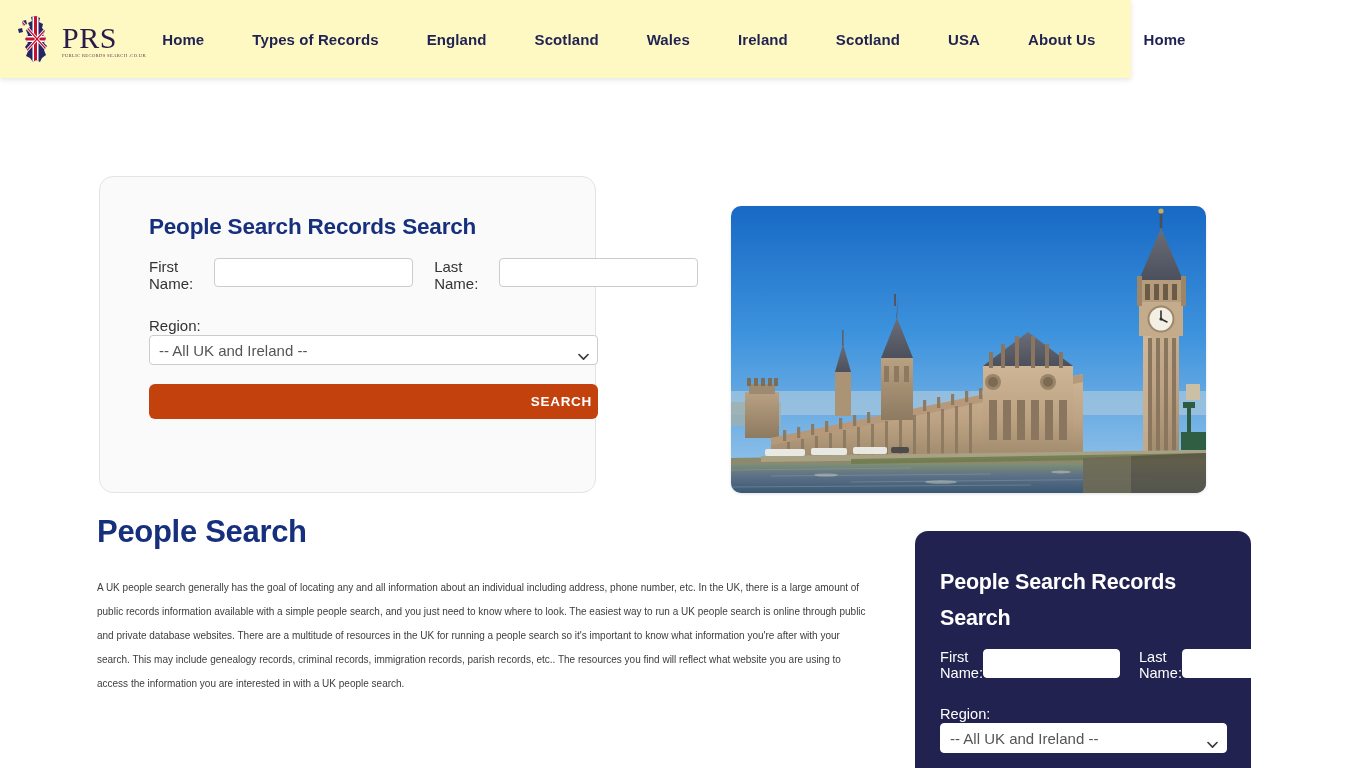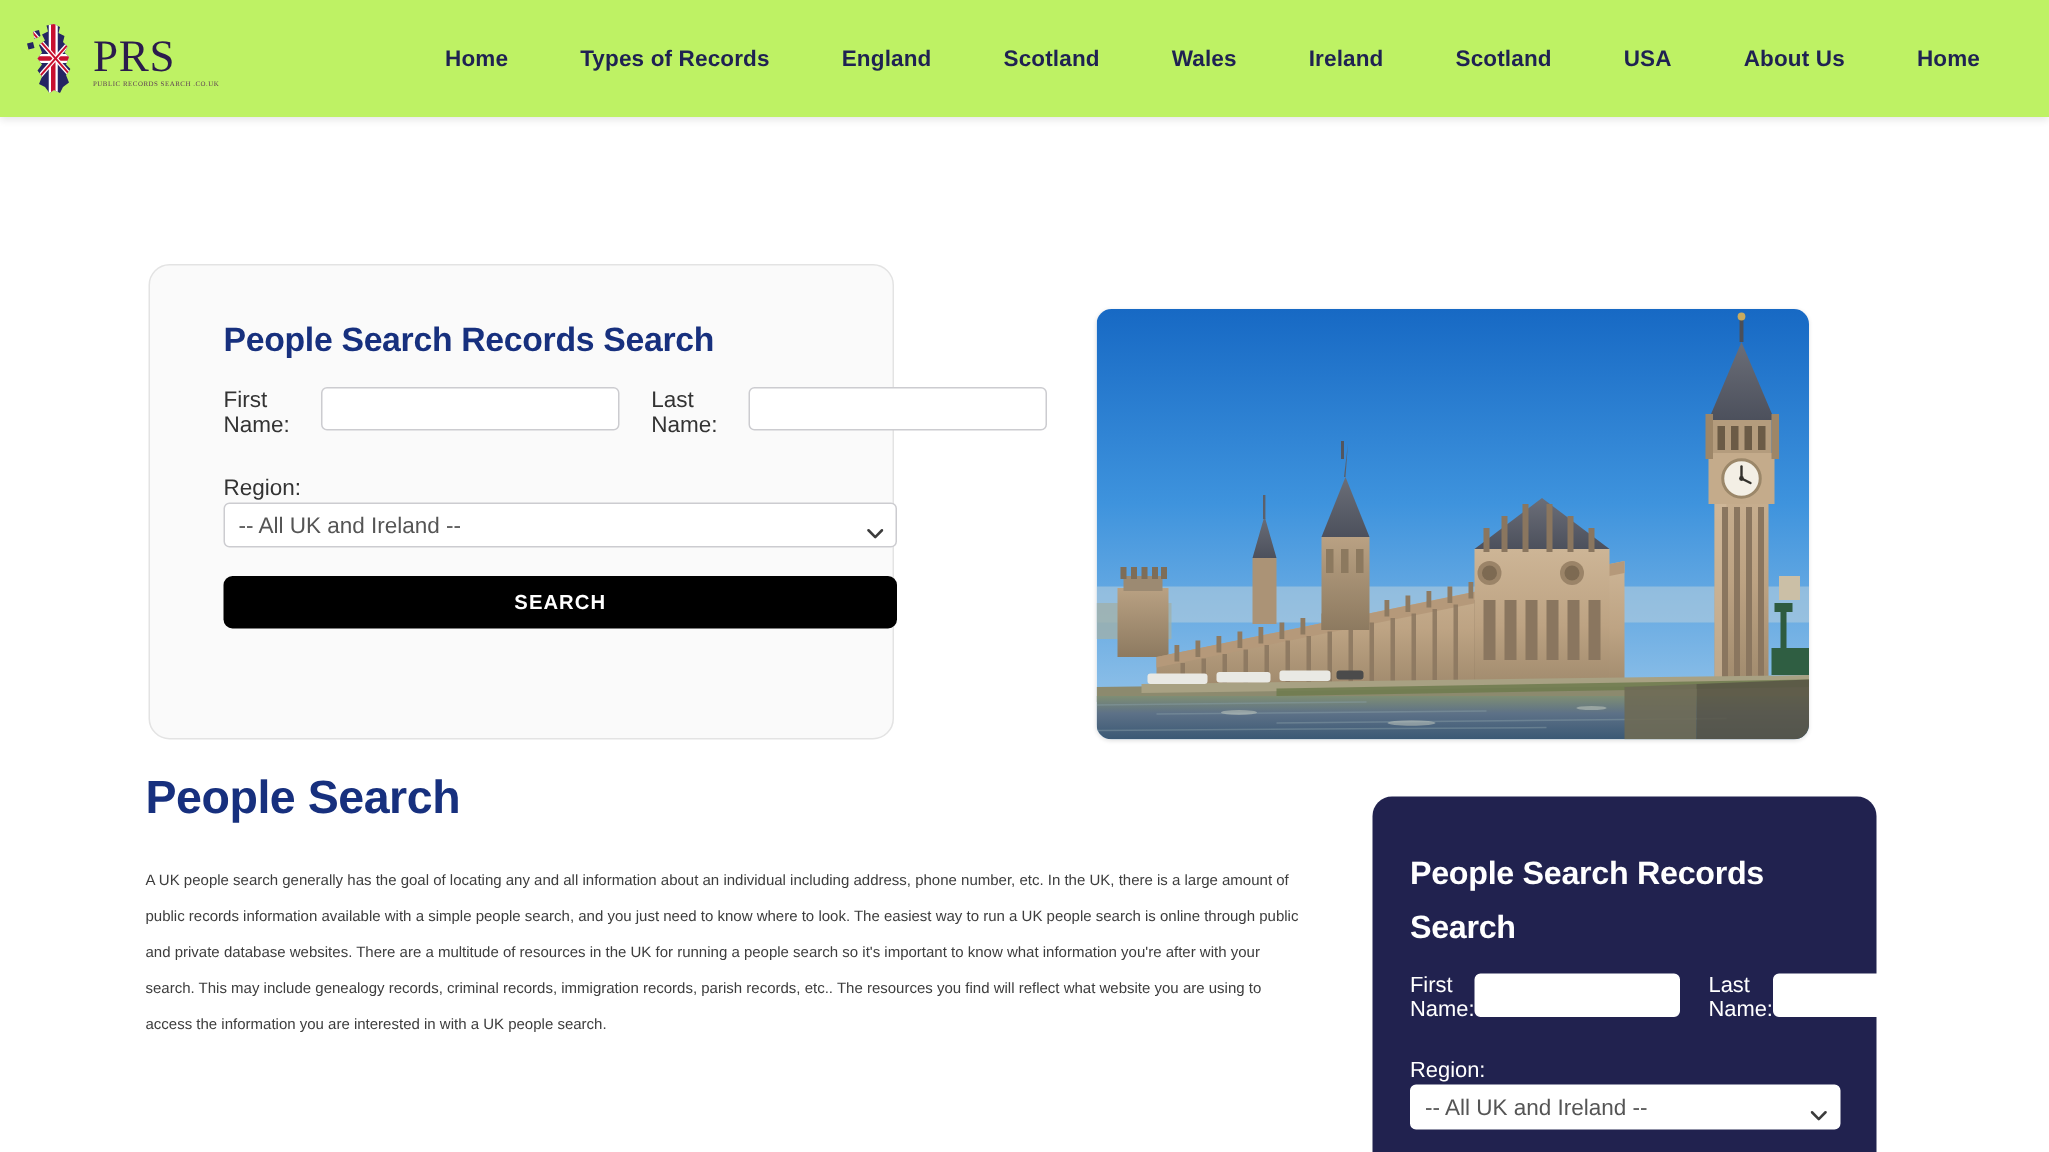--- a/index.html
+++ b/index.html
@@ -8,23 +8,23 @@
     margin: 0; padding: 0;
     width: 1366px; height: 768px;
     overflow: hidden;
     background: #ffffff;
     font-family: "Liberation Sans", sans-serif;
   }
 
   
   .site-header {
     position: relative;
-    width: 1366px;
+    width: 1131px;
     height: 78px;
-    background: #bef264;
+    background: #fef9c3;
     display: flex;
     align-items: center;
     box-shadow: 0 2px 5px rgba(0,0,0,0.10);
     z-index: 10;
   }
   .brand {
     display: flex;
     align-items: flex-end;
     margin-left: 16px;
     text-decoration: none;
@@ -124,29 +124,30 @@
   .chev {
     position: absolute; right: 9px; top: 50%;
     transform: translateY(-50%);
     pointer-events: none;
     width: 11px; height: 7px;
   }
   .search-btn {
     display: block;
     margin: 19px 0 0 24px;
     width: 449px; height: 35px;
-    background: #000000;
+    background: #c2410c;
     border: none;
     border-radius: 6px;
     color: #ffffff;
     font-size: 13.5px;
     font-weight: bold;
     letter-spacing: 0.7px;
     cursor: pointer;
     font-family: "Liberation Sans", sans-serif;
+    text-align: right;
   }
 
   
   .hero-image {
     position: absolute;
     left: 691px; top: 112px;
     width: 475px; height: 287px;
     border-radius: 10px;
     overflow: hidden;
     box-shadow: 0 1px 3px rgba(0,0,0,0.12);

